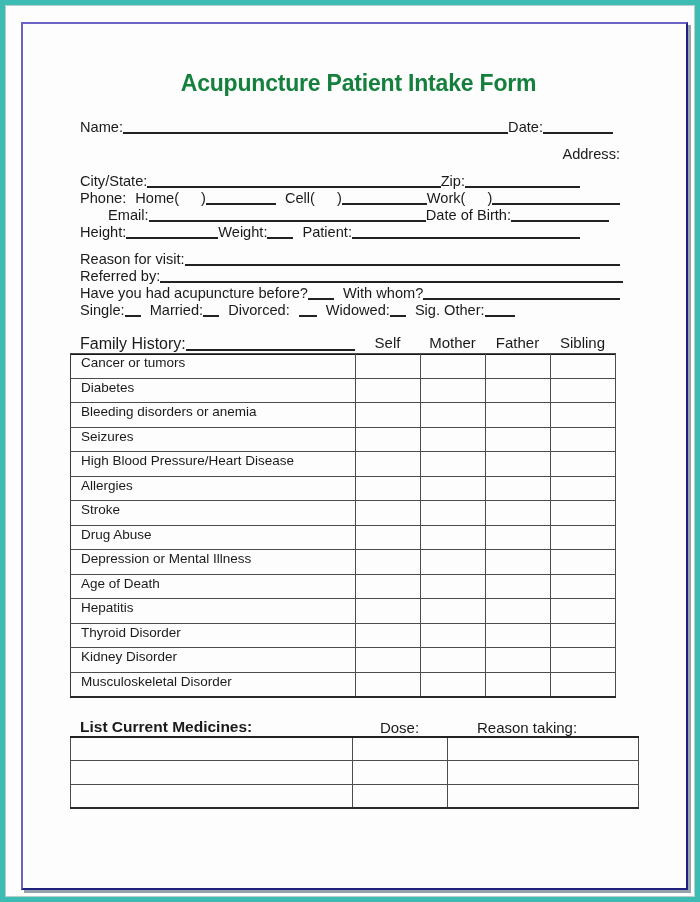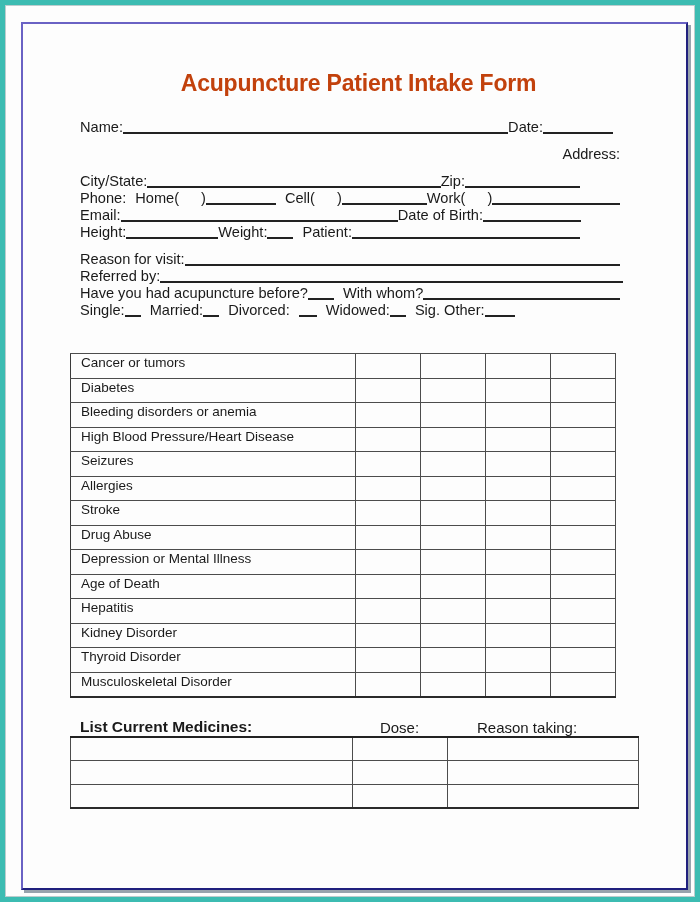--- a/index.html
+++ b/index.html
@@ -16,21 +16,21 @@
   .page{
     position:absolute;left:21px;top:22px;right:12px;bottom:12px;
     background:#fdfdfd;
     border:2px solid;
     border-color:#6a62c4 #20207e #20207e #6a62c4;
     box-shadow:3px 3px 0 #97a3ad;
   }
   .title{
     position:absolute;left:0;right:16px;top:46px;margin:0;
     text-align:center;padding-left:24px;
-    font-size:23px;font-weight:bold;letter-spacing:-.2px;color:#c2410c;
+    font-size:23px;font-weight:bold;letter-spacing:-.2px;color:#15803d;
   }
   .row{
     position:absolute;left:57px;height:17px;
     display:flex;align-items:flex-end;
     font-size:14.6px;line-height:16px;white-space:nowrap;
   }
   .b{font-weight:normal;}
   .ul{
     display:inline-block;height:3px;
     border-bottom:2px solid #222;
@@ -119,21 +119,21 @@
     <span>Cell(</span>
     <span class="pgap"></span>
     <span>)</span>
     <span class="ul" style="width:85px"></span>
     <span>Work(</span>
     <span class="pgap"></span>
     <span>)</span>
     <span class="ul grow"></span>
   </div>
 
-  <div class="row" style="top:182px;width:501px;">
+  <div class="row" style="top:182px;width:501px;margin-left:28px;">
     <span class="b">Email:</span>
     <span class="ul grow"></span>
     <span class="b">Date of Birth:</span>
     <span class="ul" style="width:98px"></span>
   </div>
 
   <div class="row" style="top:199px;width:500px;">
     <span class="b">Height:</span>
     <span class="ul" style="width:92px"></span>
     <span class="b">Weight:</span>
@@ -172,20 +172,30 @@
     <span class="sp"></span>
     <span class="ul" style="width:18px"></span>
     <span class="sp"></span>
     <span>Widowed:</span>
     <span class="ul" style="width:16px"></span>
     <span class="sp"></span>
     <span>Sig. Other:</span>
     <span class="ul" style="width:30px"></span>
   </div>
 
+  <div class="fh-header">
+    <div class="fh-h-name">
+      <span class="b">Family History:</span>
+      <span class="ul grow"></span>
+    </div>
+    <div class="fh-h-col">Self</div>
+    <div class="fh-h-col">Mother</div>
+    <div class="fh-h-col">Father</div>
+    <div class="fh-h-col">Sibling</div>
+  </div>
 
   <table class="grid fh">
     <colgroup>
         <col style="width:285px">
         <col style="width:65px">
         <col style="width:65px">
         <col style="width:65px">
         <col style="width:65px">
       </colgroup>
     <tbody>
@@ -204,34 +214,34 @@
           <td></td>
     </tr>
     <tr>
       <td class="name">Bleeding disorders or anemia</td>
       <td></td>
           <td></td>
           <td></td>
           <td></td>
     </tr>
     <tr>
+      <td class="name">Seizures</td>
+      <td></td>
+          <td></td>
+          <td></td>
+          <td></td>
+    </tr>
+    <tr>
       <td class="name">High Blood Pressure/Heart Disease</td>
       <td></td>
           <td></td>
           <td></td>
           <td></td>
     </tr>
     <tr>
-      <td class="name">Seizures</td>
-      <td></td>
-          <td></td>
-          <td></td>
-          <td></td>
-    </tr>
-    <tr>
       <td class="name">Allergies</td>
       <td></td>
           <td></td>
           <td></td>
           <td></td>
     </tr>
     <tr>
       <td class="name">Stroke</td>
       <td></td>
           <td></td>
@@ -260,28 +270,28 @@
           <td></td>
     </tr>
     <tr>
       <td class="name">Hepatitis</td>
       <td></td>
           <td></td>
           <td></td>
           <td></td>
     </tr>
     <tr>
+      <td class="name">Thyroid Disorder</td>
+      <td></td>
+          <td></td>
+          <td></td>
+          <td></td>
+    </tr>
+    <tr>
       <td class="name">Kidney Disorder</td>
-      <td></td>
-          <td></td>
-          <td></td>
-          <td></td>
-    </tr>
-    <tr>
-      <td class="name">Thyroid Disorder</td>
       <td></td>
           <td></td>
           <td></td>
           <td></td>
     </tr>
     <tr>
       <td class="name">Musculoskeletal Disorder</td>
       <td></td>
           <td></td>
           <td></td>

